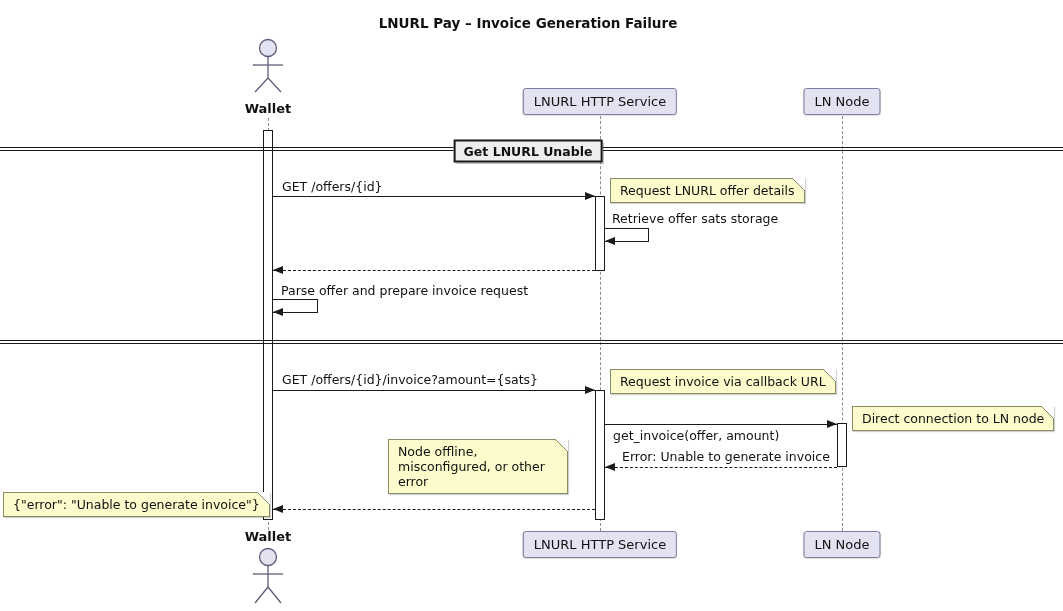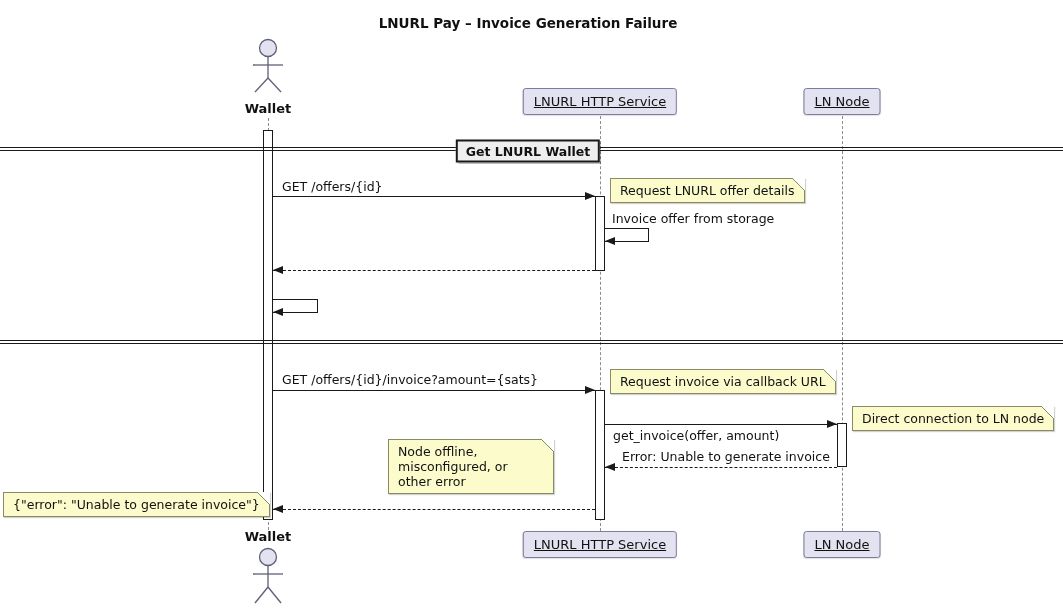--- a/index.html
+++ b/index.html
@@ -12,21 +12,21 @@
 
   
   .lifeline { position:absolute; width:0; border-left:1px dashed #8c8c8c; }
   .ll-wallet  { left:268px; top:118px; height:412px; }
   .ll-service { left:600px; top:116px; height:415px; }
   .ll-node    { left:842px; top:116px; height:415px; }
 
   
   .pbox { position:absolute; transform:translateX(-50%); background:#E2E2F0;
     border:1px solid #7c7c9e; border-radius:3px; padding:5px 10px; font-size:13px;
-    white-space:nowrap; box-shadow:0 1px 1px rgba(0,0,0,0.12);text-decoration:underline; }
+    white-space:nowrap; box-shadow:0 1px 1px rgba(0,0,0,0.12); }
 
   
   .actor-svg { position:absolute; }
   .actor-label { position:absolute; transform:translateX(-50%); font-size:13px; white-space:nowrap;font-weight:bold; }
 
   
   .activation { position:absolute; width:10px; background:#ffffff; border:1px solid #1a1a1a; }
 
   
   .divider-lines { position:absolute; left:0; width:1063px; height:4px;
@@ -72,43 +72,44 @@
 
   <div class="pbox" style="left:600px; top:88px;">LNURL HTTP Service</div>
   <div class="pbox" style="left:842px; top:88px;">LN Node</div>
 
   <div class="activation" style="left:263px; top:130px; height:390px;"></div>
   <div class="activation" style="left:595px; top:196px; height:75px;"></div>
   <div class="activation" style="left:595px; top:390px; height:130px;"></div>
   <div class="activation" style="left:837px; top:423px; height:44px;"></div>
 
   <div class="divider-lines" style="top:147px;"></div>
-  <div class="divider-label" style="top:151px;">Get LNURL Wallet</div>
+  <div class="divider-label" style="top:151px;">Get LNURL Unable</div>
 
   <div class="msg-label" style="left:282px; top:179px;">GET /offers/{id}</div>
   <div class="hline" style="left:273px; top:196px; width:322px;"></div>
   <div class="arr arr-r" style="left:585px; top:192px;"></div>
 
   <div class="note nowrap" style="left:610px; top:178px;">
     <span>Request LNURL offer details</span>
     <svg class="fold" width="13" height="13" viewBox="0 0 13 13">
       <polygon points="0,0 13,0 13,13" fill="#ffffff"></polygon>
         <line x1="0" y1="0" x2="13" y2="13" stroke="#8a8a64" stroke-width="1"></line>
     </svg>
   </div>
 
-  <div class="msg-label" style="left:612px; top:211px;">Invoice offer from storage</div>
+  <div class="msg-label" style="left:612px; top:211px;">Retrieve offer sats storage</div>
   <div class="hline" style="left:605px; top:228px; width:44px;"></div>
   <div class="vline" style="left:648px; top:228px; height:13px;"></div>
   <div class="hline" style="left:605px; top:241px; width:44px;"></div>
   <div class="arr arr-l" style="left:605px; top:237px;"></div>
 
   <div class="hline dashed" style="left:273px; top:270px; width:322px;"></div>
   <div class="arr arr-l" style="left:273px; top:266px;"></div>
 
+  <div class="msg-label" style="left:281px; top:283px;">Parse offer and prepare invoice request</div>
   <div class="hline" style="left:273px; top:299px; width:45px;"></div>
   <div class="vline" style="left:317px; top:299px; height:13px;"></div>
   <div class="hline" style="left:273px; top:312px; width:45px;"></div>
   <div class="arr arr-l" style="left:273px; top:308px;"></div>
 
   <div class="divider-lines" style="top:340px;"></div>
 
   <div class="msg-label" style="left:282px; top:372px;">GET /offers/{id}/invoice?amount={sats}</div>
   <div class="hline" style="left:273px; top:390px; width:322px;"></div>
   <div class="arr arr-r" style="left:585px; top:386px;"></div>
@@ -130,21 +131,21 @@
     <svg class="fold" width="13" height="13" viewBox="0 0 13 13">
       <polygon points="0,0 13,0 13,13" fill="#ffffff"></polygon>
         <line x1="0" y1="0" x2="13" y2="13" stroke="#8a8a64" stroke-width="1"></line>
     </svg>
   </div>
 
   <div class="msg-label" style="left:622px; top:449px;">Error: Unable to generate invoice</div>
   <div class="hline dashed" style="left:605px; top:467px; width:232px;"></div>
   <div class="arr arr-l" style="left:605px; top:463px;"></div>
 
-  <div class="note" style="left:388px; top:439px; width:166px;">
+  <div class="note" style="left:388px; top:439px; width:180px;">
     <span>Node offline, misconfigured, or other error</span>
     <svg class="fold" width="13" height="13" viewBox="0 0 13 13">
       <polygon points="0,0 13,0 13,13" fill="#ffffff"></polygon>
         <line x1="0" y1="0" x2="13" y2="13" stroke="#8a8a64" stroke-width="1"></line>
     </svg>
   </div>
 
   <div class="hline dashed" style="left:273px; top:509px; width:322px;"></div>
   <div class="arr arr-l" style="left:273px; top:505px;"></div>
 

